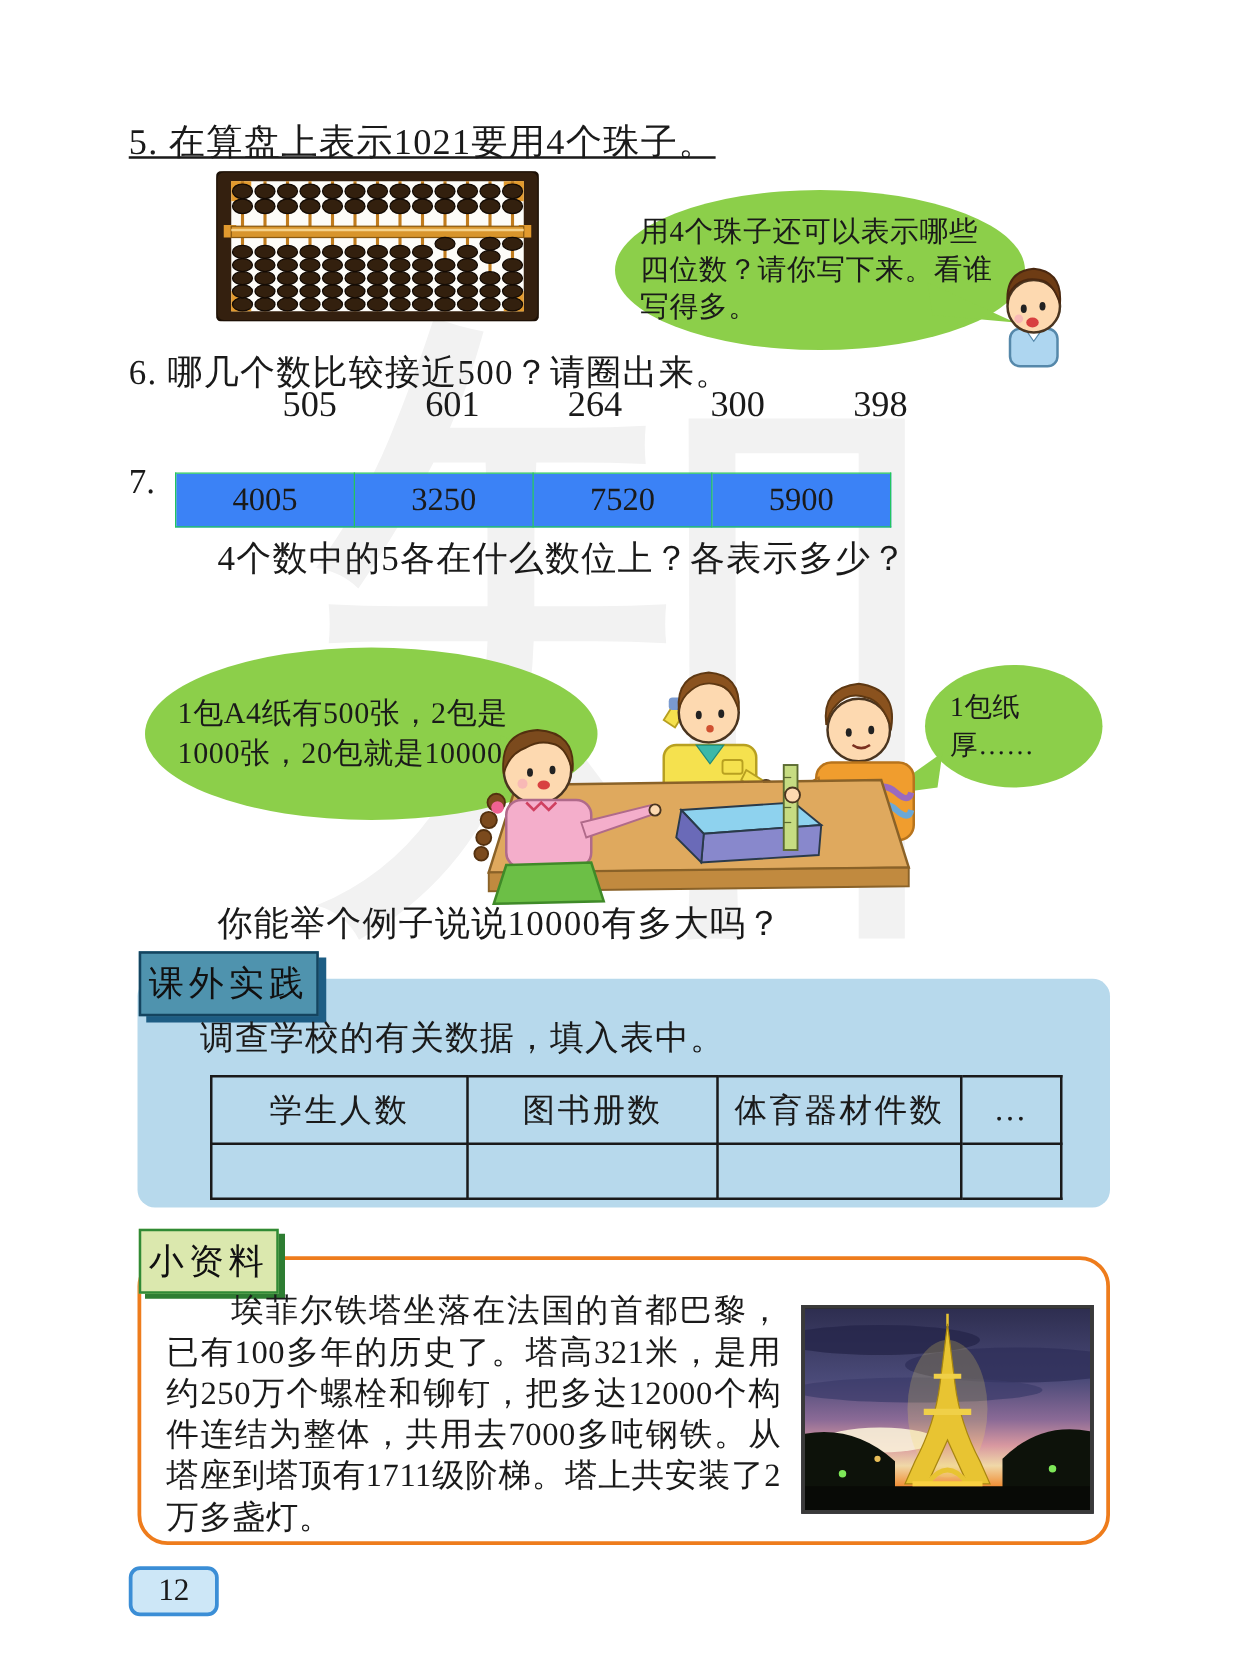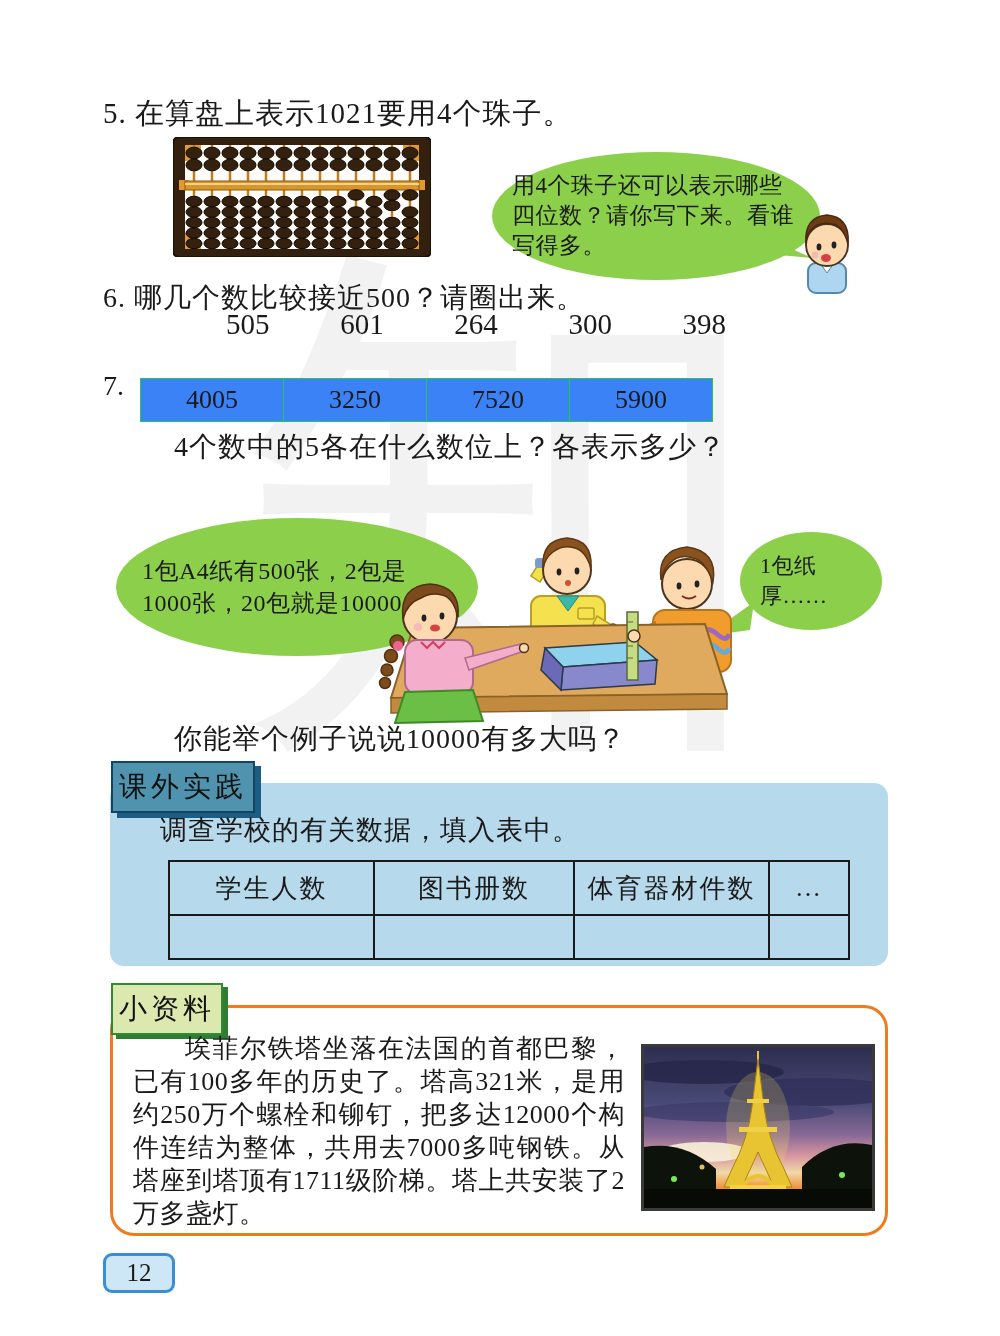--- a/index.html
+++ b/index.html
@@ -39,21 +39,21 @@
   .page-badge{background:#cde7f7;border:3px solid #3b8ed6;border-radius:9px;
               display:flex;align-items:center;justify-content:center;font-size:25px;}
 </style>
 </head>
 <body>
 
 <div class="page">
   <div class="watermark">知</div>
   <div class="content">
 
-    <div class="abs h-line" style="left:103px;top:94px;">5. 在算盘上表示1021要用4个珠子。</div>
+    <div class="abs h-line" style="left:103px;top:94px;text-decoration:underline;">5. 在算盘上表示1021要用4个珠子。</div>
 
     <svg class="abs" style="left:173px;top:137px;" width="258" height="120" viewBox="0 0 258 120">
       <rect x="0" y="0" width="258" height="120" rx="6" fill="#34200f" stroke="#1d1006" stroke-width="2"></rect>
       <rect x="12" y="8" width="234" height="104" fill="#fdfcf8"></rect>
 
       <g fill="#e29a2e">
         <rect x="12" y="8" width="16" height="6"></rect>
           <rect x="12" y="8" width="6" height="16"></rect>
         <rect x="230" y="8" width="16" height="6"></rect>
           <rect x="240" y="8" width="6" height="16"></rect>

